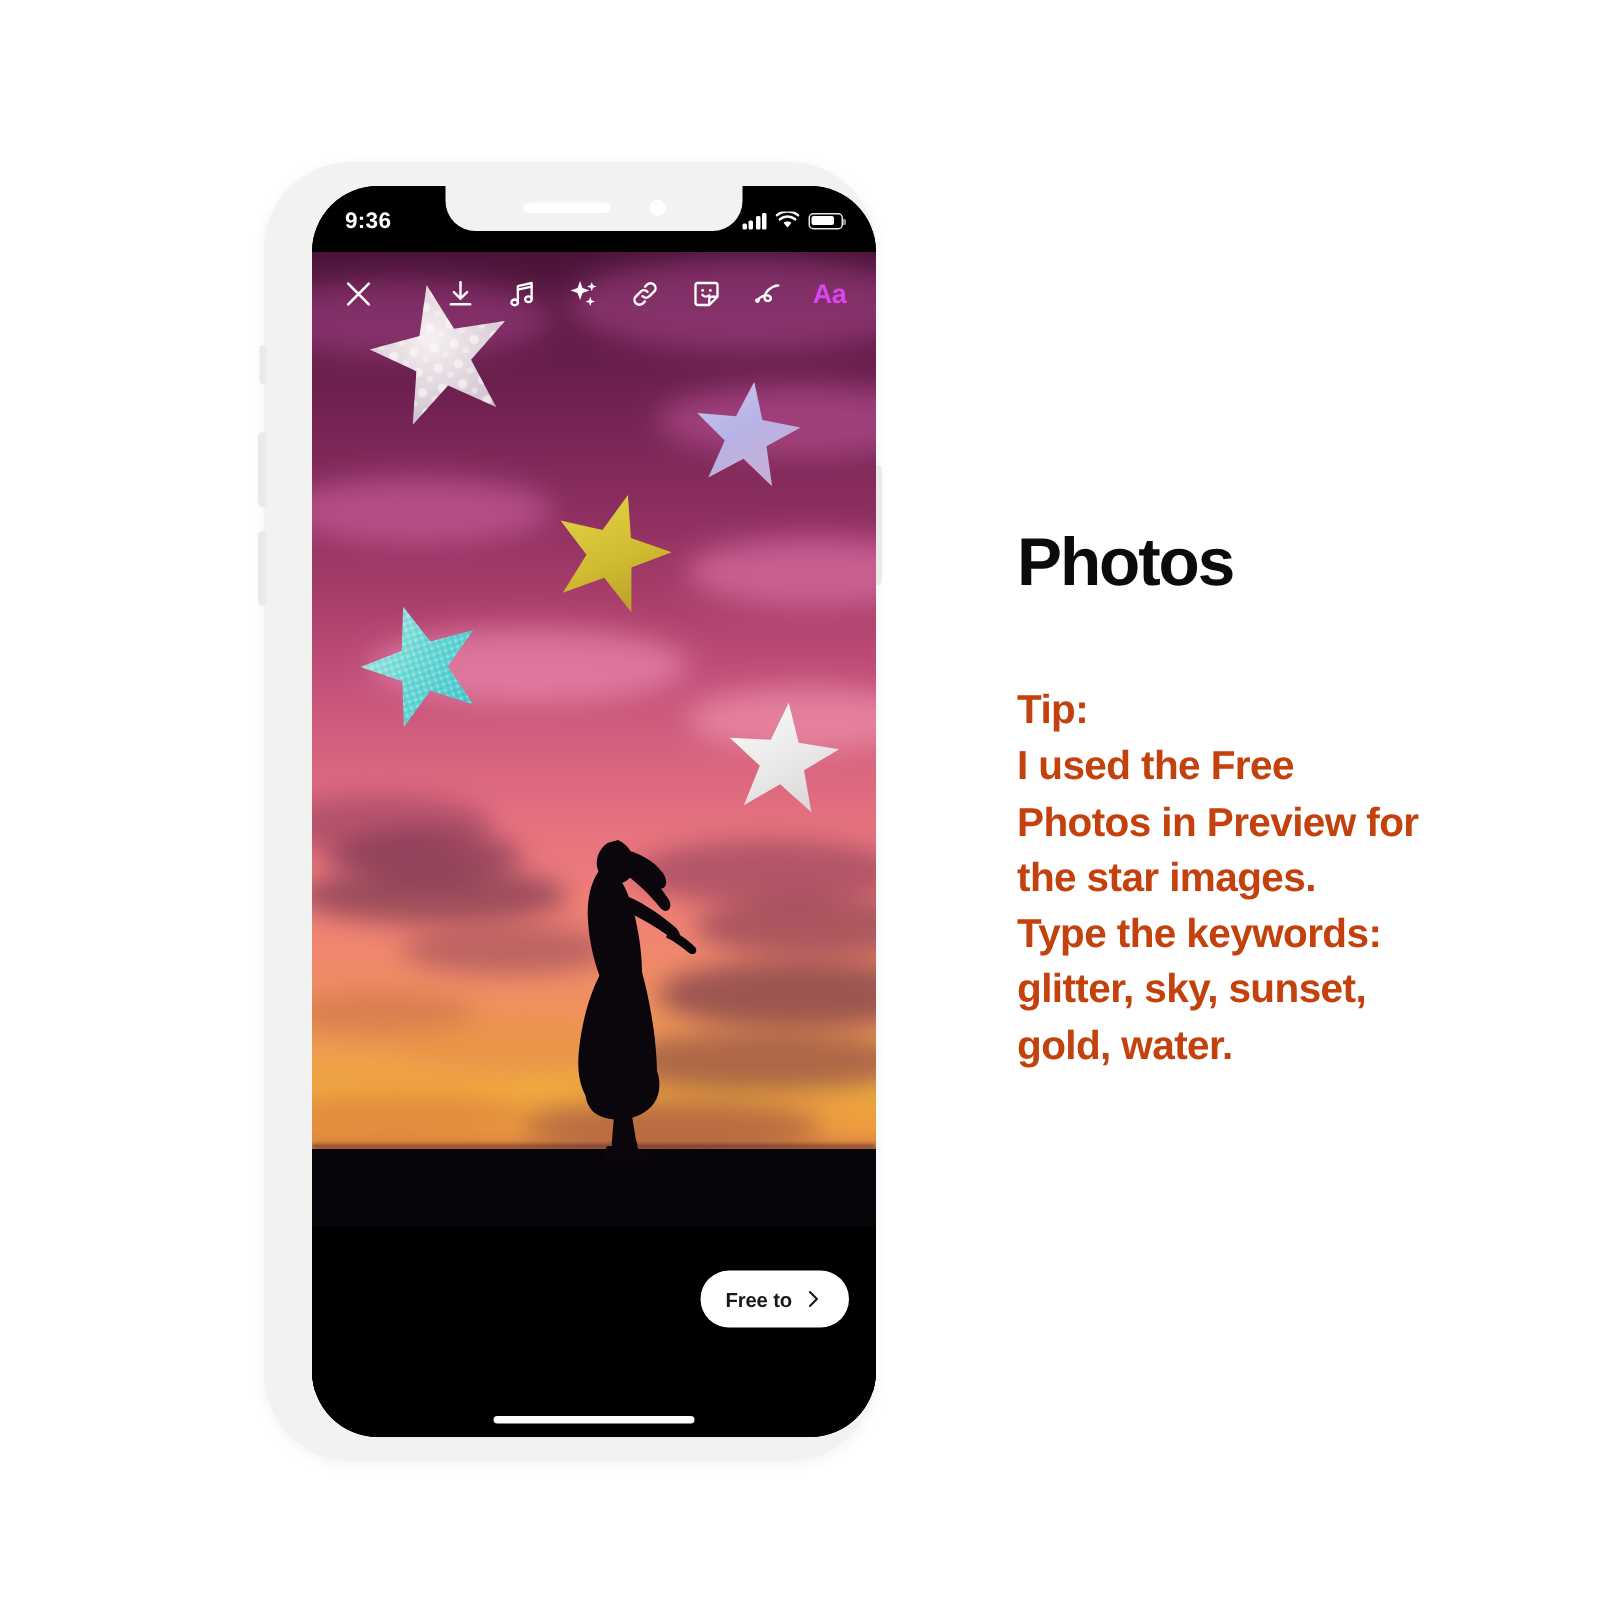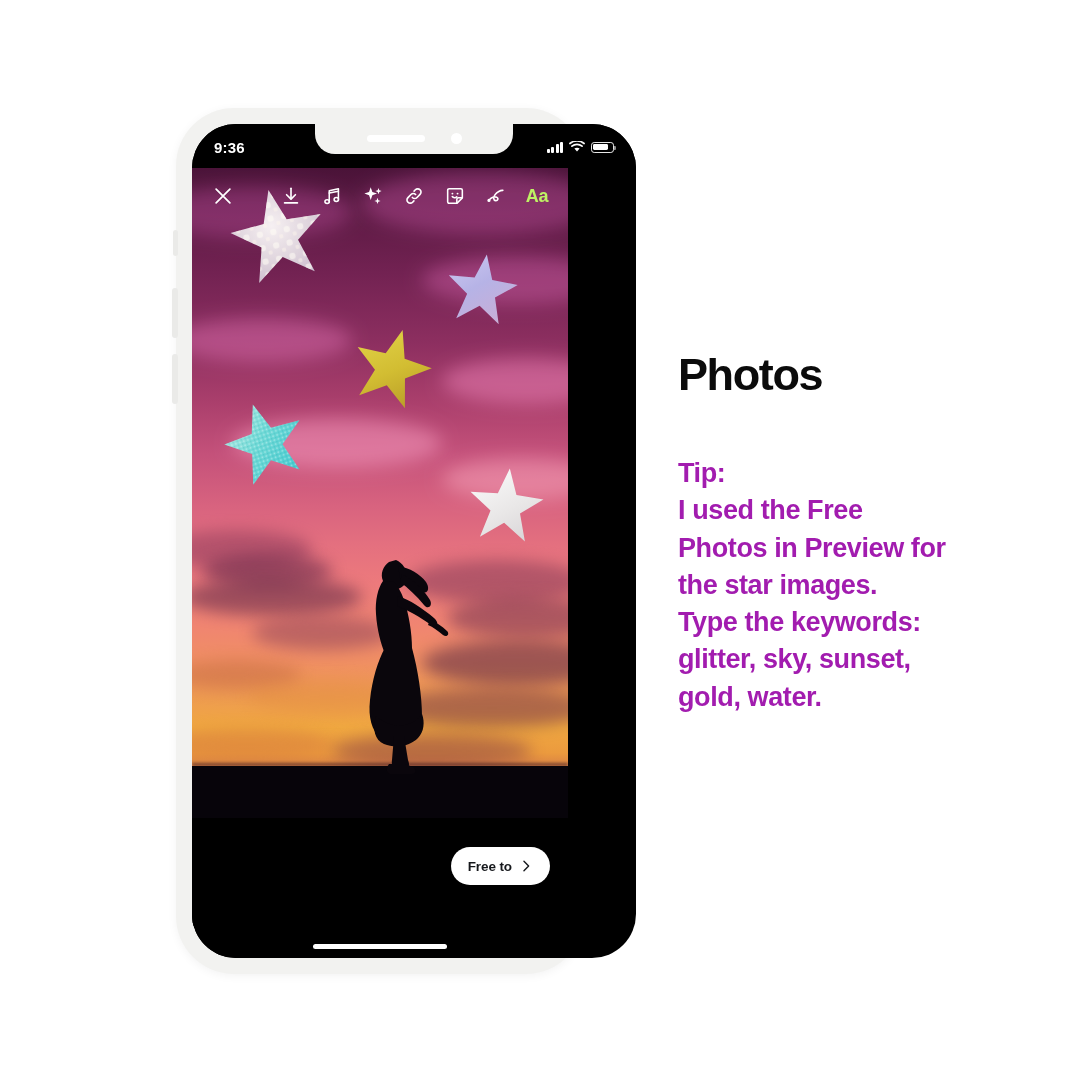--- a/index.html
+++ b/index.html
@@ -37,23 +37,23 @@
     background: #eaeae8;
     border-radius: 3px;
   }
   .btn-silent { left: -3px; top: 122px; width: 5px; height: 26px; }
   .btn-volup  { left: -4px; top: 180px; width: 6px; height: 50px; }
   .btn-voldn  { left: -4px; top: 246px; width: 6px; height: 50px; }
   .btn-power  { right: -4px; top: 202px; width: 6px; height: 80px; }
 
   .phone-screen {
     position: absolute;
-    left: 16px;
+    left: 32px;
     top: 16px;
-    width: 444px;
+    width: 376px;
     height: 834px;
     border-radius: 44px;
     overflow: hidden;
     background: #000;
   }
 
   
   .notch {
     position: absolute;
     left: 50%;
@@ -232,21 +232,21 @@
   }
   .tb-close { margin-right: auto; }
   .tb-icons { display: flex; align-items: center; gap: 15px; }
   .tbi {
     width: 26px; height: 26px;
     display: flex; align-items: center; justify-content: center;
     cursor: pointer;
   }
   .tbi svg { display: block; }
   .tb-aa {
-    color: #bef264;
+    color: #d946ef;
     font-size: 18px;
     font-weight: bold;
     letter-spacing: -0.3px;
     line-height: 1;
   }
 
   
   .bottombar {
     position: absolute;
     left: 0; bottom: 0;
@@ -328,21 +328,21 @@
     font-size: 45px;
     font-weight: bold;
     color: #0b0b0b;
     letter-spacing: -1.4px;
     line-height: 1;
     margin: 0 0 58px 0;
   }
   #caption-body {
     font-size: 27px;
     font-weight: bold;
-    color: #a21caf;
+    color: #c2410c;
     line-height: 1.38;
     letter-spacing: -0.4px;
     white-space: pre-line;
     margin: 0;
   }
 </style>
 </head>
 <body>
 
 <div id="phone-mockup">

